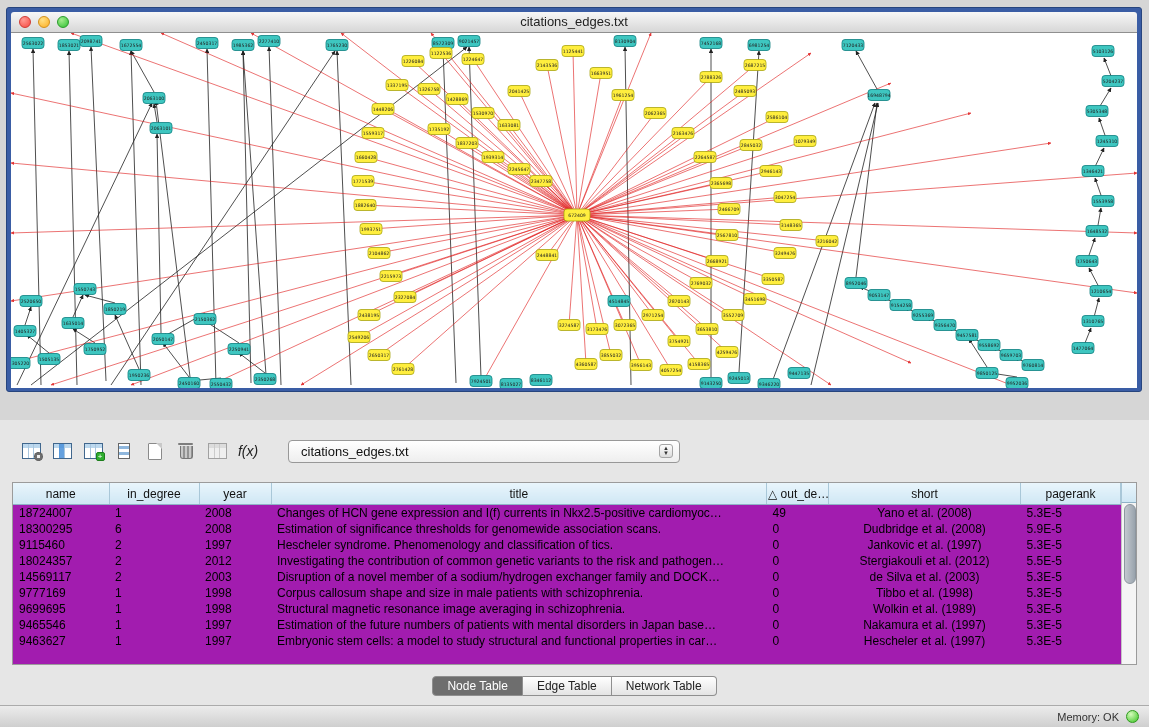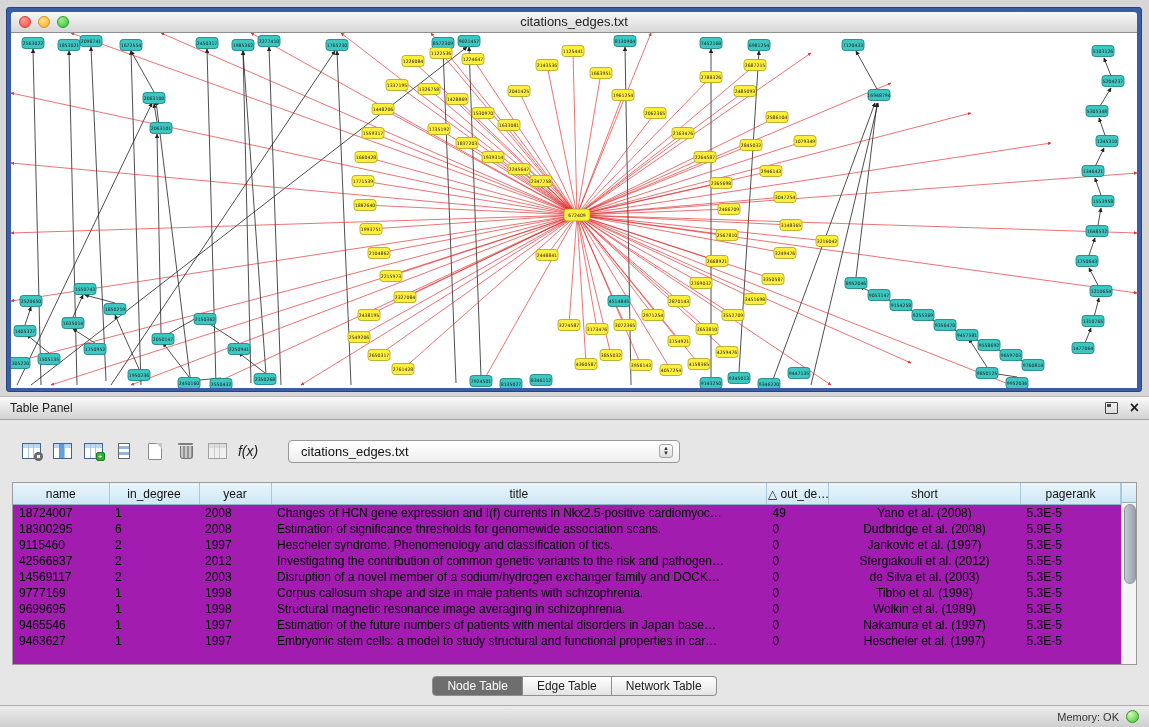--- a/index.html
+++ b/index.html
@@ -785,27 +785,20 @@
             <text x="608" y="269.7" class="node-label">4514845</text>
           </g>
           <g>
             <rect x="553" y="176" width="26" height="12" rx="3" class="node-y"></rect>
             <text x="566" y="183.7" class="node-label">672409</text>
           </g>
         </svg>
     </div>
   </div>
 
-  <div class="panel-header">
-    <span>Table Panel</span>
-    <span class="ph-icons">
-      <span class="float-ic"></span>
-      <span class="close-ic">×</span>
-    </span>
-  </div>
 
   <div class="panel-body">
 
     <div class="toolbar">
       <span class="ibtn">
         <span class="mini-table">
             <span class="badge gear"></span>
           </span>
       </span>
       <span class="ibtn">
@@ -887,21 +880,21 @@
             <tr>
               <td class="c0">9115460</td>
               <td class="c1">2</td>
               <td class="c2">1997</td>
               <td class="c3">Hescheler syndrome. Phenomenology and classification of tics.</td>
               <td class="c4">0</td>
               <td class="c5">Jankovic et al. (1997)</td>
               <td class="c6">5.3E-5</td>
             </tr>
             <tr>
-              <td class="c0">42566837</td>
+              <td class="c0">18024357</td>
               <td class="c1">2</td>
               <td class="c2">2012</td>
               <td class="c3">Investigating the contribution of common genetic variants to the risk and pathogen…</td>
               <td class="c4">0</td>
               <td class="c5">Stergiakouli et al. (2012)</td>
               <td class="c6">5.5E-5</td>
             </tr>
             <tr>
               <td class="c0">14569117</td>
               <td class="c1">2</td>

